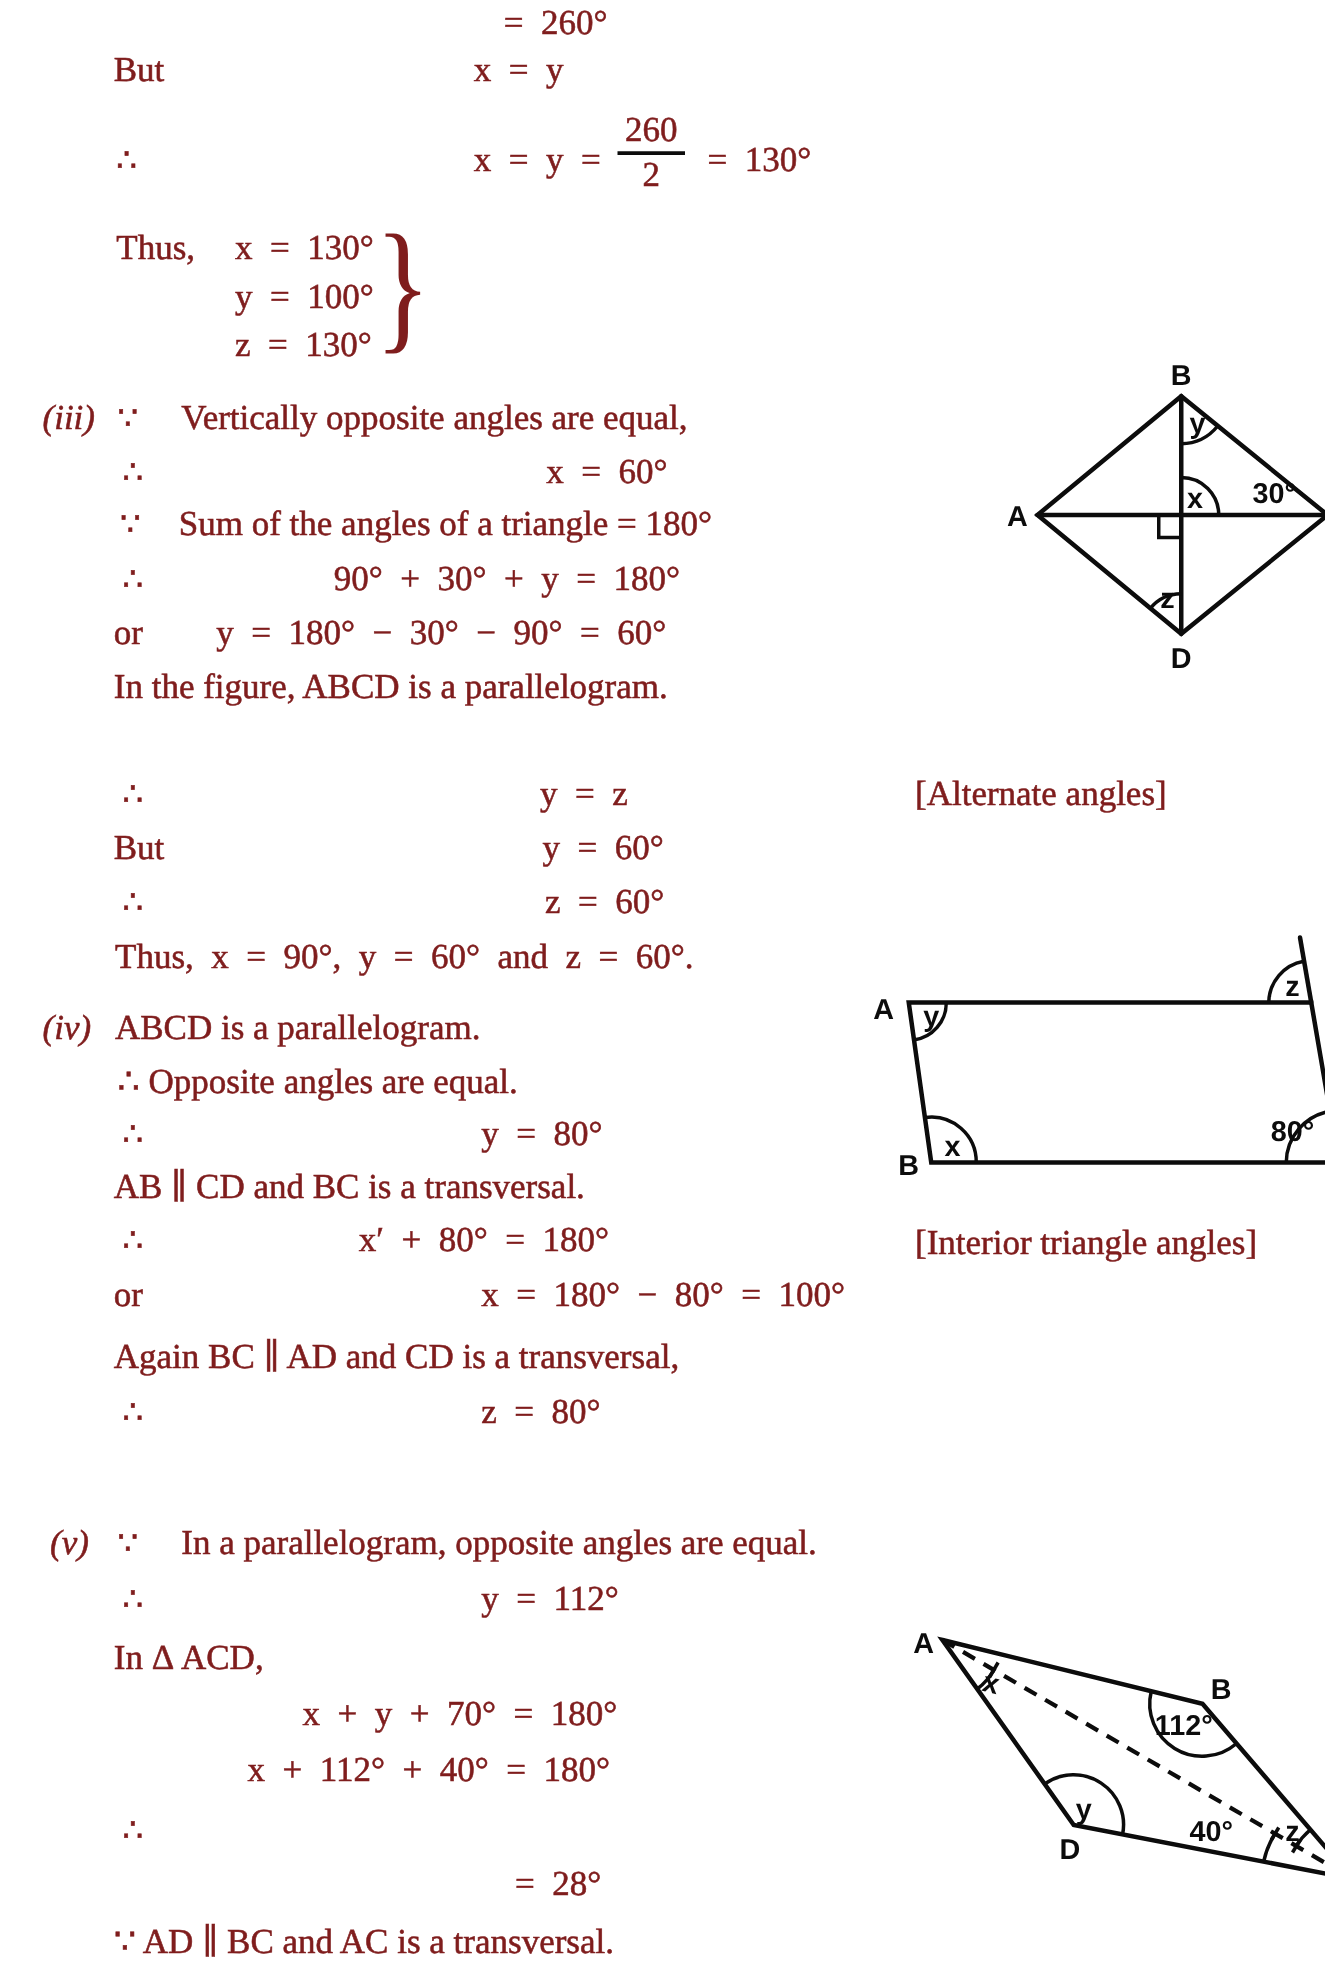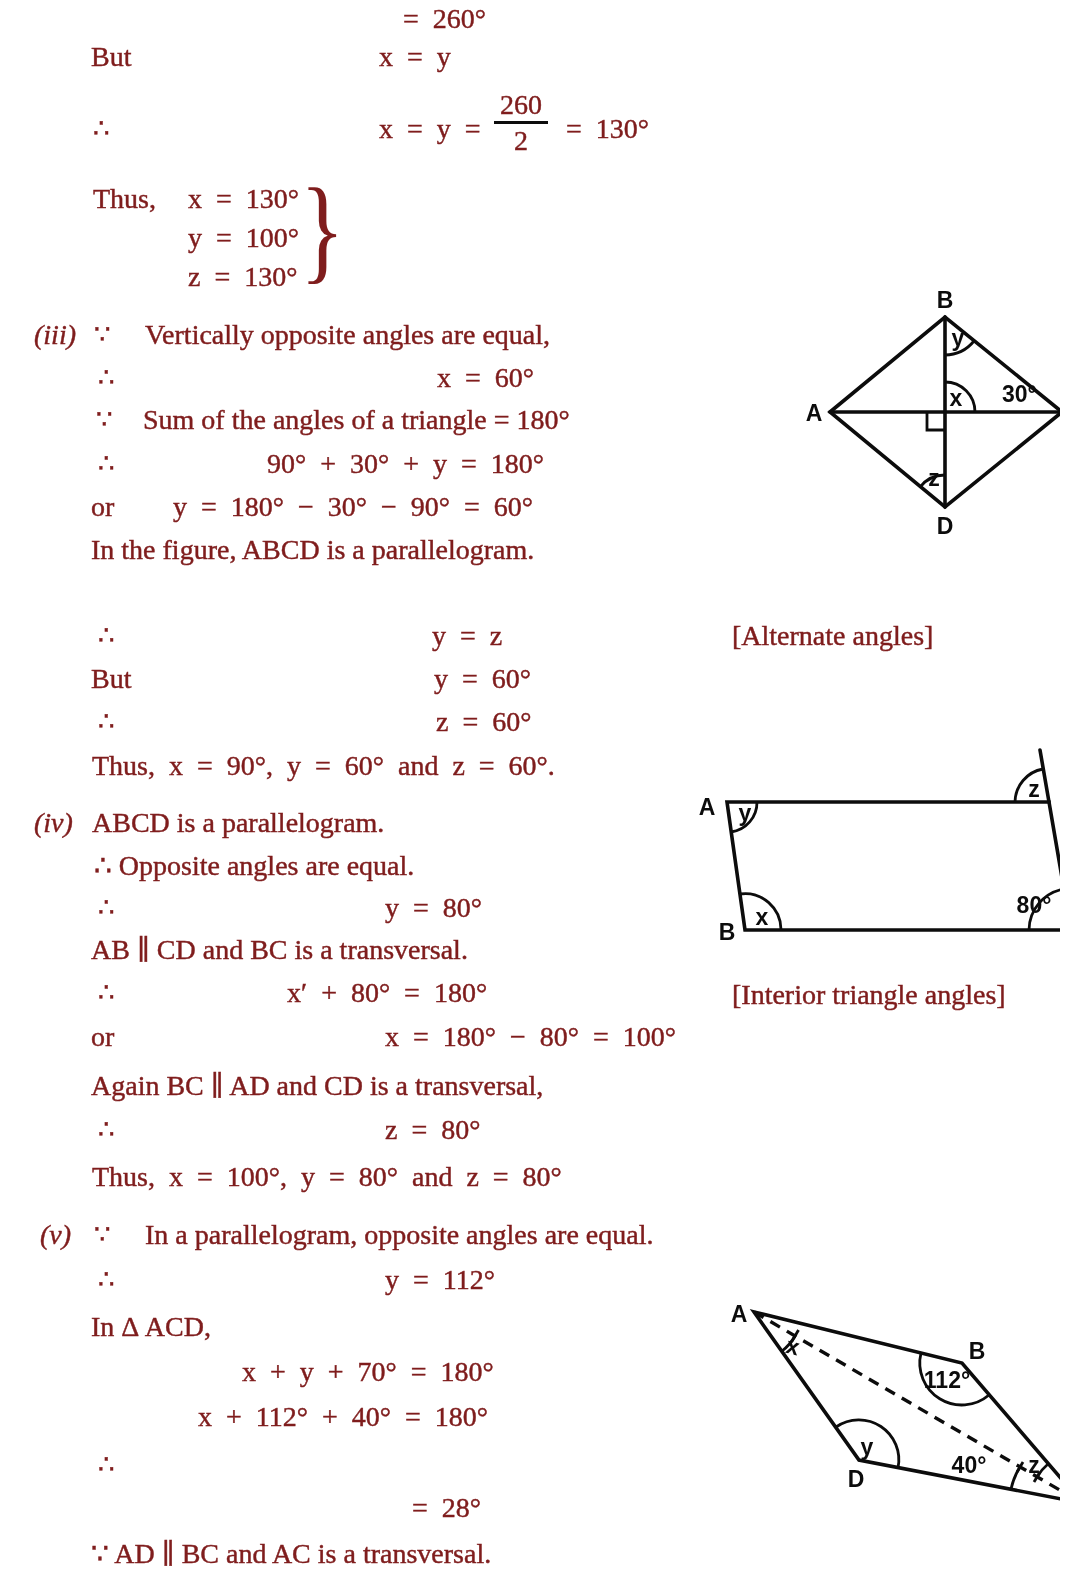--- a/index.html
+++ b/index.html
@@ -100,21 +100,20 @@
   <div class="t eq" style="left:353px;top:891px">y = 80°</div>
   <div class="t" style="left:59px;top:933px">AB ∥ CD and BC is a transversal.</div>
   <div class="t sym" style="left:66px;top:976px">∴</div>
   <div class="t eq" style="left:255px;top:976px">x′ + 80° = 180°</div>
   <div class="t" style="left:700px;top:978px">[Interior triangle angles]</div>
   <div class="t" style="left:59px;top:1020px">or</div>
   <div class="t eq" style="left:353px;top:1020px">x = 180° − 80° = 100°</div>
   <div class="t" style="left:59px;top:1069px">Again BC ∥ AD and CD is a transversal,</div>
   <div class="t sym" style="left:66px;top:1113px">∴</div>
   <div class="t eq" style="left:353px;top:1113px">z = 80°</div>
-  <div class="t eq" style="left:60px;top:1160px">Thus, x = 100°, y = 80° and z = 80°</div>
 
   <div class="fig" style="left:650px;top:738px">
     <svg width="422" height="212" viewBox="0 0 422 212">
       <g>
         <path class="edge" d="M 45 64 L 367 64 L 389 192 L 63 192 Z"></path>
         <path class="edge" d="M 367 64 L 358 12"></path>
       </g>
       <g>
         <path class="arc" d="M 75 64 A 30 30 0 0 1 49 94"></path>
         <path class="arc" d="M 58 156 A 36 36 0 0 1 99 192"></path>

